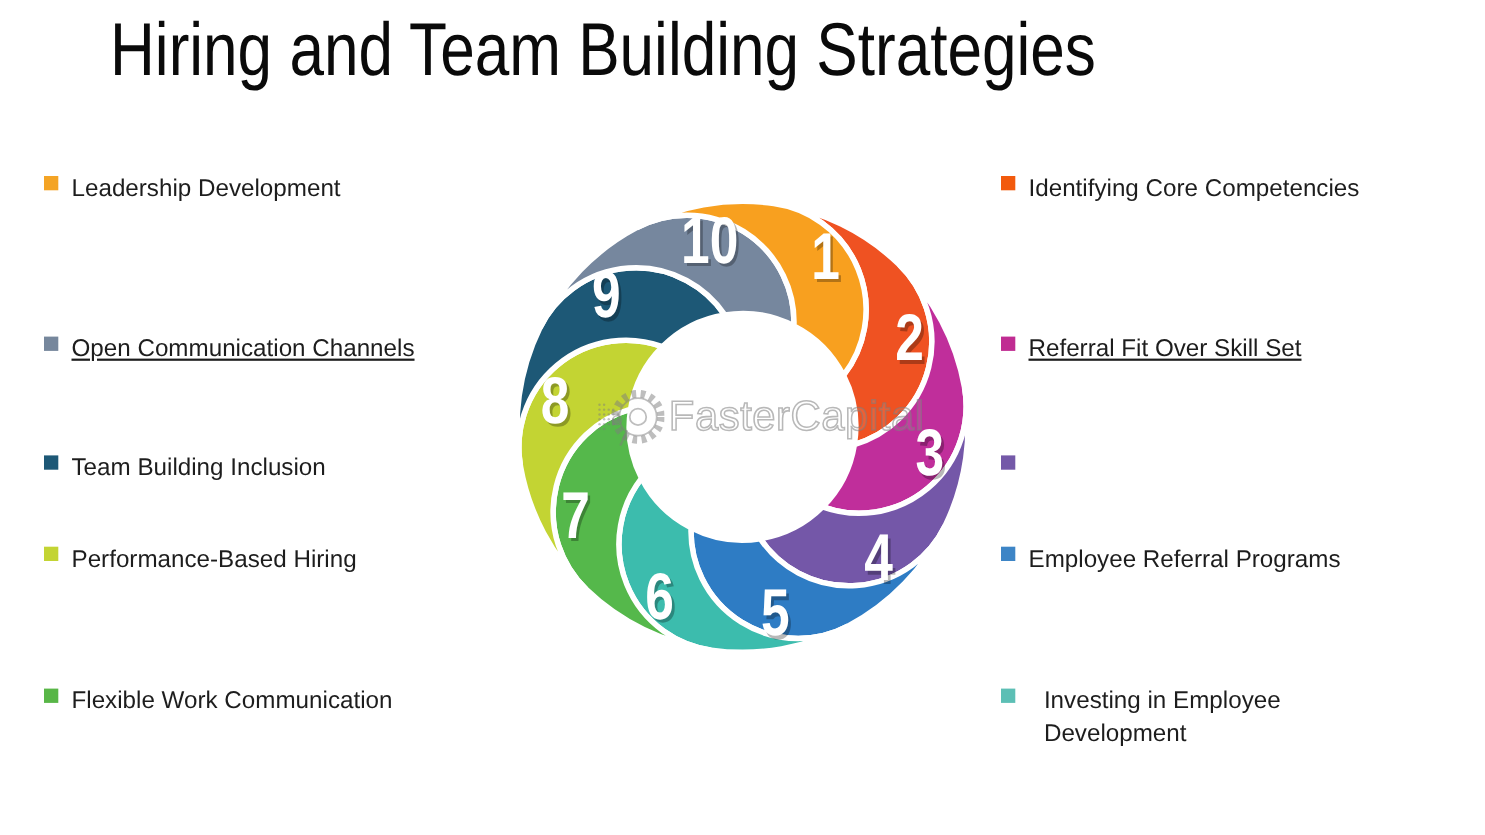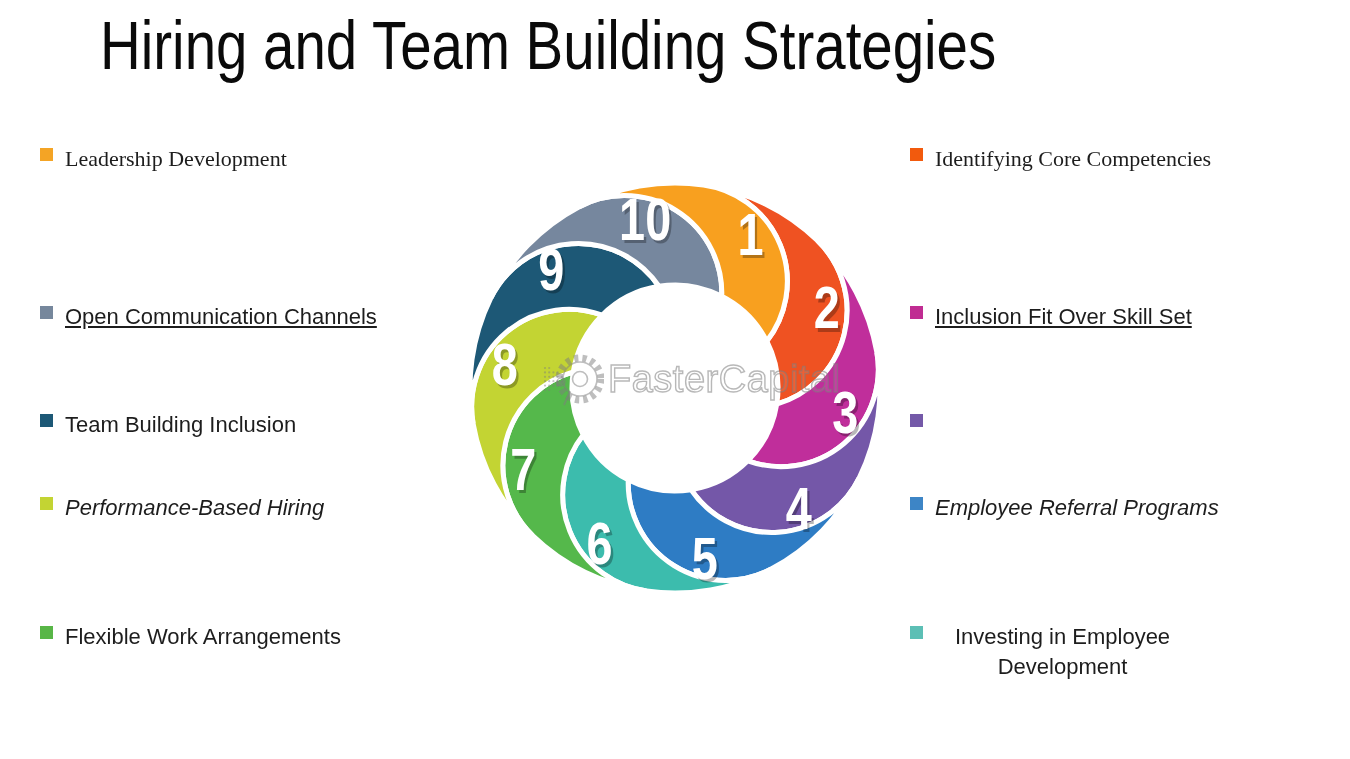--- a/index.html
+++ b/index.html
@@ -12,23 +12,23 @@
     font-size:68px;line-height:62px;color:#0a0a0a;white-space:nowrap;
     transform:scaleX(0.83);transform-origin:0 0;letter-spacing:0px;font-weight:400;
   }
   .item{
     position:absolute;display:flex;align-items:flex-start;
     font-size:22px;line-height:30px;color:#1d1d1d;
   }
   .item .bullet{width:13px;height:13px;margin-top:4px;margin-right:12px;flex:0 0 13px;}
   .item .lbl{max-width:360px;}
   .col-left .item{left:40px;}
-  .col-right .item{left:910px;text-align:center;}
-  .t1{top:144px;font-family:Liberation Serif, serif;} .t2{top:302px;text-decoration:underline;} .t3{top:410px;} .t4{top:493px;font-style:italic;} .t5{top:622px;}
-  .narrow .lbl{max-width:255px;}
+  .col-right .item{left:910px;}
+  .t1{top:156px;} .t2{top:302px;text-decoration:underline;} .t3{top:410px;} .t4{top:493px;} .t5{top:622px;}
+  .narrow .lbl{max-width:255px;margin-left:14px;}
   .wheel-wrap{position:absolute;left:460px;top:173px;width:430px;height:430px;}
   .seg-num{
     font-family:"Liberation Sans", sans-serif;font-weight:bold;font-size:60px;
     text-anchor:middle;
   }
   .watermark{
     position:absolute;left:542px;top:350px;height:58px;
     display:flex;align-items:center;gap:4px;pointer-events:none;justify-content:center;
   }
   .watermark .wm-text{
@@ -55,32 +55,32 @@
   <div class="item t3">
     <span class="bullet" style="background-color: rgb(29, 88, 118);"></span>
     <span class="lbl">Team Building Inclusion</span>
   </div>
   <div class="item t4">
     <span class="bullet" style="background-color: rgb(195, 212, 51);"></span>
     <span class="lbl">Performance-Based Hiring</span>
   </div>
   <div class="item t5">
     <span class="bullet" style="background-color: rgb(88, 182, 71);"></span>
-    <span class="lbl">Flexible Work Arrangements</span>
+    <span class="lbl">Flexible Work Communication</span>
   </div>
 </div>
 
 <div class="col-right">
   <div class="item t1">
     <span class="bullet" style="background-color: rgb(242, 90, 13);"></span>
     <span class="lbl">Identifying Core Competencies</span>
   </div>
   <div class="item t2">
     <span class="bullet" style="background-color: rgb(192, 44, 146);"></span>
-    <span class="lbl">Inclusion Fit Over Skill Set</span>
+    <span class="lbl">Referral Fit Over Skill Set</span>
   </div>
   <div class="item t3">
     <span class="bullet" style="background-color: rgb(116, 89, 168);"></span>
   </div>
   <div class="item t4">
     <span class="bullet" style="background-color: rgb(61, 133, 198);"></span>
     <span class="lbl">Employee Referral Programs</span>
   </div>
   <div class="item t5 narrow">
     <span class="bullet" style="background-color: rgb(92, 191, 181);"></span>

